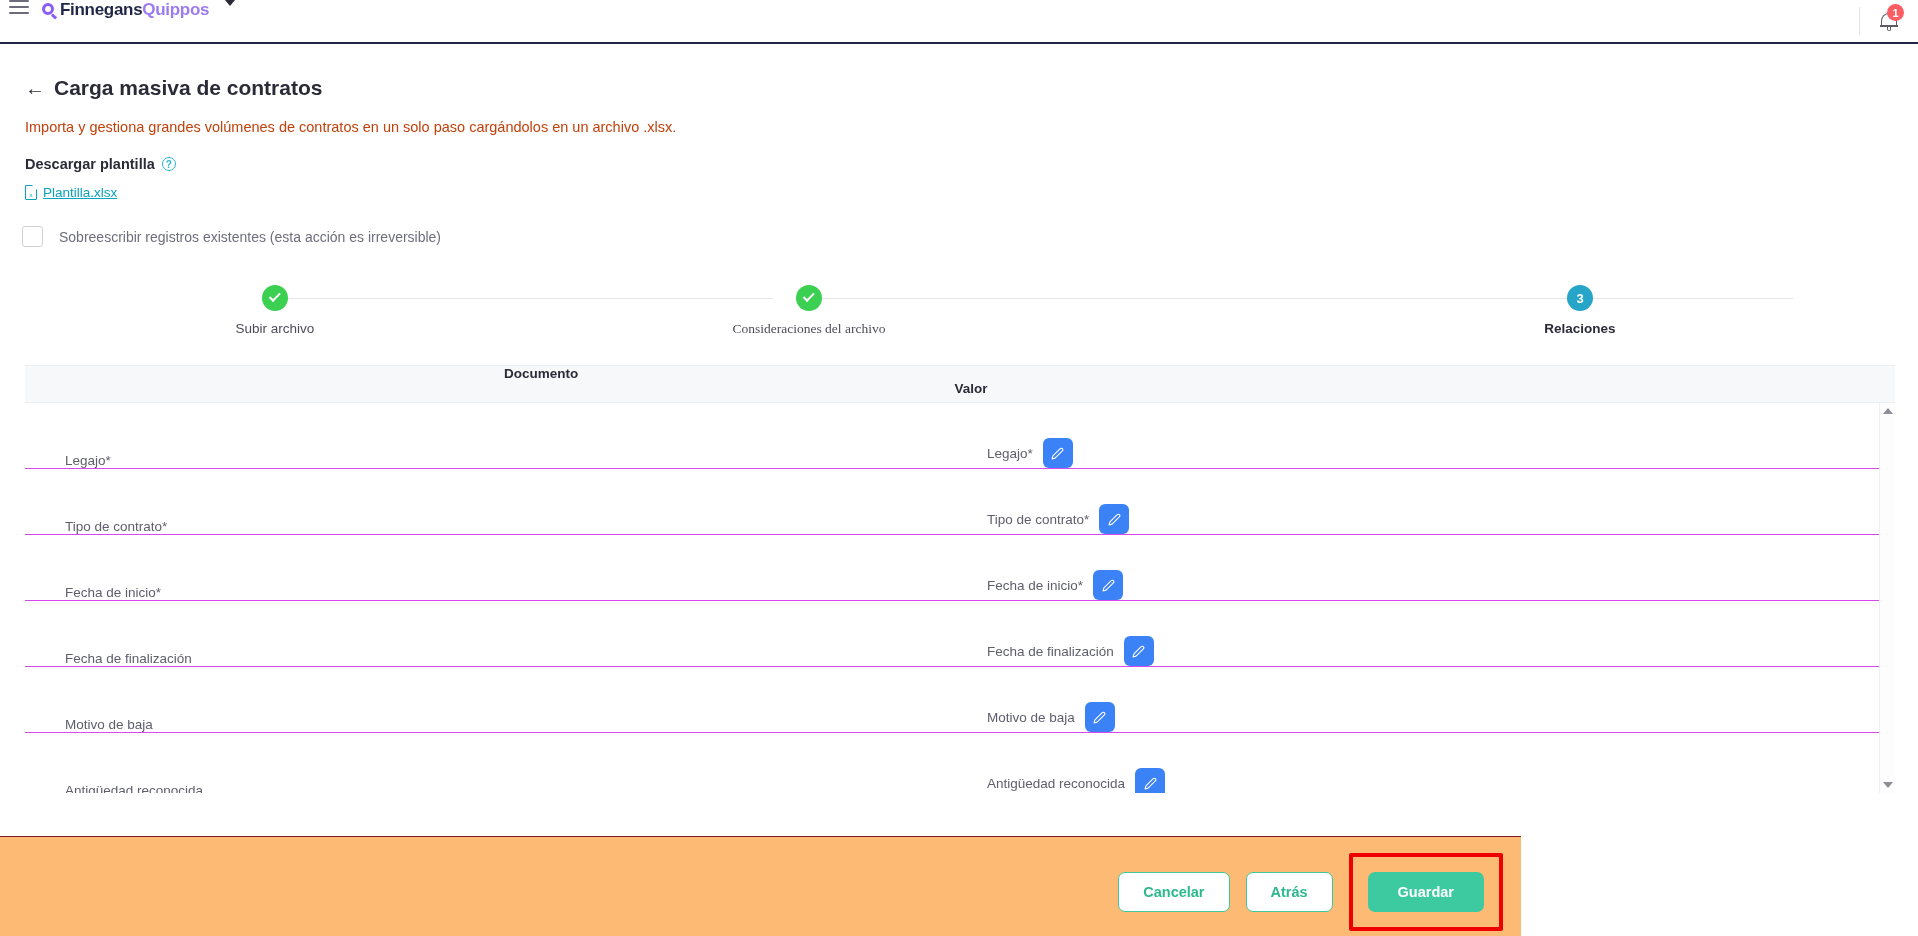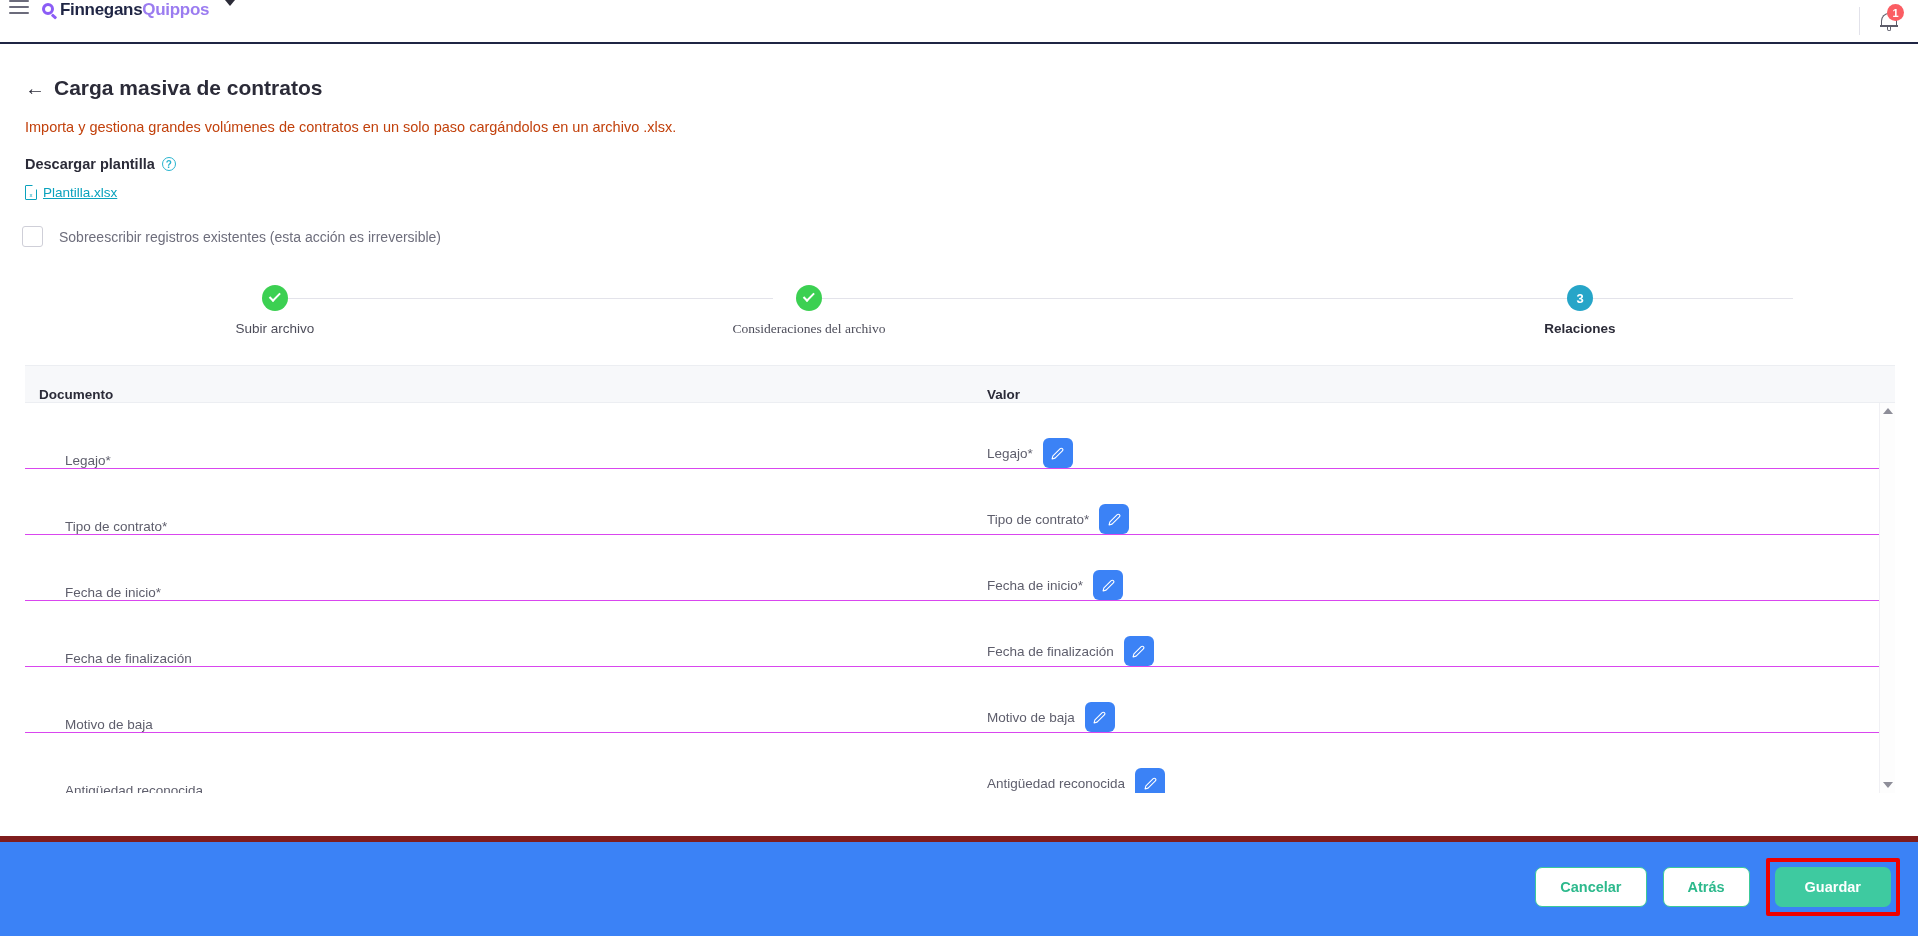--- a/index.html
+++ b/index.html
@@ -244,21 +244,22 @@
     margin: 12px 0 0 25px;
     width: 1870px;
     position: relative;
   }
   .table-head {
     display: flex;
     height: 38px;
     background: #f7f8fa;
     border-top: 1px solid #eceef2;
     border-bottom: 1px solid #eceef2;
-    align-items: flex-end;
+    align-items: center;
+    flex-direction: column;
   }
   .th {
     font-size: 13.5px;
     font-weight: 700;
     color: #2b2b38;
   }
   .th.doc { width: 940px; padding-left: 14px; }
   .th.val { flex: 1; padding-left: 22px; }
 
   .table-body {
@@ -318,24 +319,24 @@
     border-right: 5px solid transparent;
     cursor: pointer;
   }
   .vscroll .arrow.up { top: 5px; border-bottom: 6px solid #8d8d98; }
   .vscroll .arrow.down { bottom: 5px; border-top: 6px solid #8d8d98; }
 
   
   .footer {
     position: absolute;
     top: 836px; left: 0;
-    width: 1918px;
+    width: 1521px;
     height: 100px;
-    border-top: 6px solid #7f1d1d;
-    background: #3b82f6;
+    border-top: 1px solid #7f1d1d;
+    background: #fdba74;
   }
   .footer-actions {
     position: absolute;
     top: 16px; right: 18px;
     display: flex; align-items: center; gap: 16px;
   }
   .btn {
     height: 40px;
     border-radius: 7px;
     font-size: 14.5px;
@@ -352,21 +353,21 @@
   }
   .btn-primary {
     background: #3ecaa0;
     border: none;
     color: #ffffff;
     padding: 0 30px;
   }
   .highlight-box {
     position: relative;
     border: 4px solid #ee0000;
-    padding: 5px;
+    padding: 15px;
     border-radius: 2px;
   }
 </style>
 </head>
 <body>
 
 <div class="topbar">
   <div class="hamburger">
     <span></span>
       <span></span>

